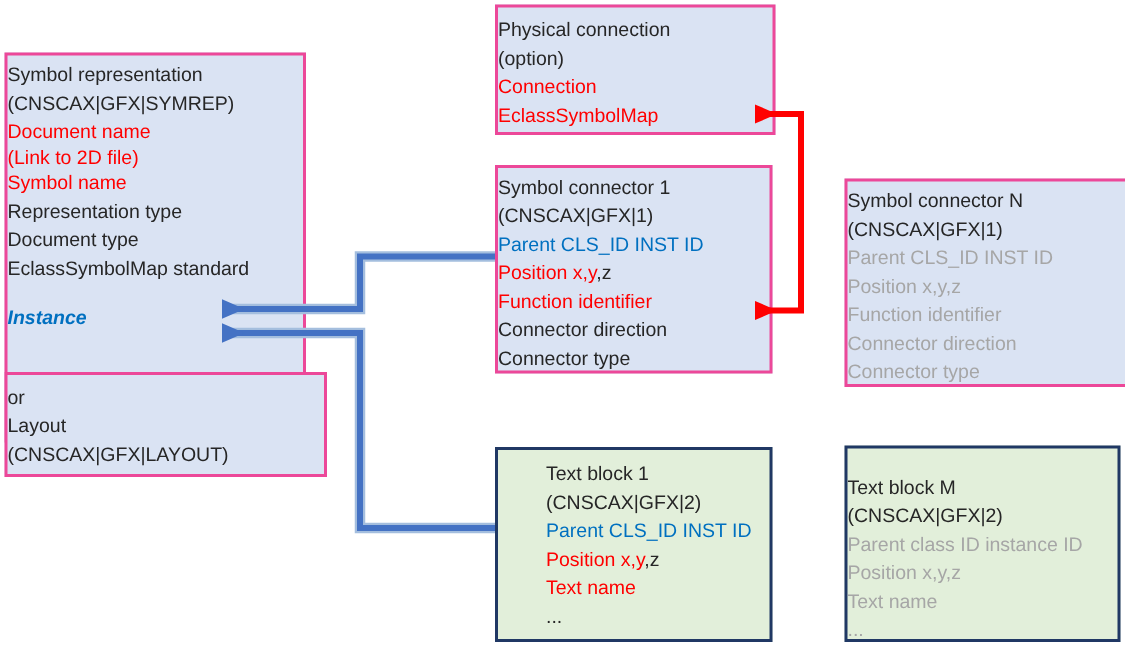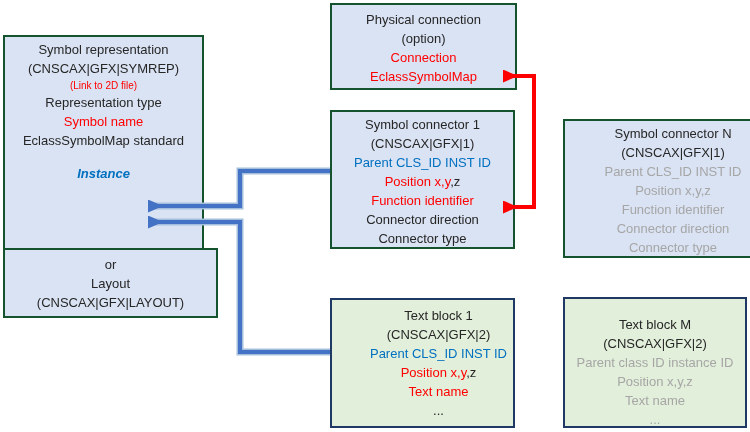--- a/index.html
+++ b/index.html
@@ -2,45 +2,47 @@
 <html><head>
 <meta charset="utf-8">
 <style>
   html,body { margin:0; padding:0; background:#ffffff; }
   #stage {
     position:relative; width:750px; height:432px; background:#ffffff;
     font-family:"Liberation Sans", sans-serif; overflow:hidden;
   }
   .box {
     position:absolute; box-sizing:border-box;
-    border:2px solid #14532d; background:#dae3f3;
-    text-align:center; color:#262626;
+    border:2px solid #ec4899; background:#dae3f3;
+    text-align:left; color:#262626;
     font-size:13px; line-height:19px;
   }
   .box.green { background:#e2efda; border-color:#203864; }
   .line  { height:19px; white-space:nowrap; }
-  .line.small { height:15px; line-height:15px; font-size:10px; }
+  .line.small { height:15px; line-height:15px; font-size:13px; }
   .spacer { height:14px; }
   .red  { color:#ff0000; }
   .blue { color:#0070c0; }
   .gray { color:#a6a6a6; }
   .bold { font-weight:bold;font-style:italic; }
   svg.overlay { position:absolute; left:0; top:0; pointer-events:none; }
 </style>
 </head>
 <body>
 
 <div id="stage">
 
   <div class="box" style="left:3px; top:35px; width:201px; height:260px; padding-top:3px;">
     <div class="line">Symbol representation</div>
     <div class="line">(CNSCAX|GFX|SYMREP)</div>
+    <div class="line red">Document name</div>
     <div class="line small red">(Link to 2D file)</div>
+    <div class="line red">Symbol name</div>
     <div class="line">Representation type</div>
-    <div class="line red">Symbol name</div>
+    <div class="line">Document type</div>
     <div class="line">EclassSymbolMap standard</div>
     <div class="spacer"></div>
     <div class="line blue bold">Instance</div>
   </div>
 
   <div class="box" style="left:3px; top:248px; width:215px; height:70px; padding-top:5px;">
     <div class="line">or</div>
     <div class="line">Layout</div>
     <div class="line">(CNSCAX|GFX|LAYOUT)</div>
   </div>

